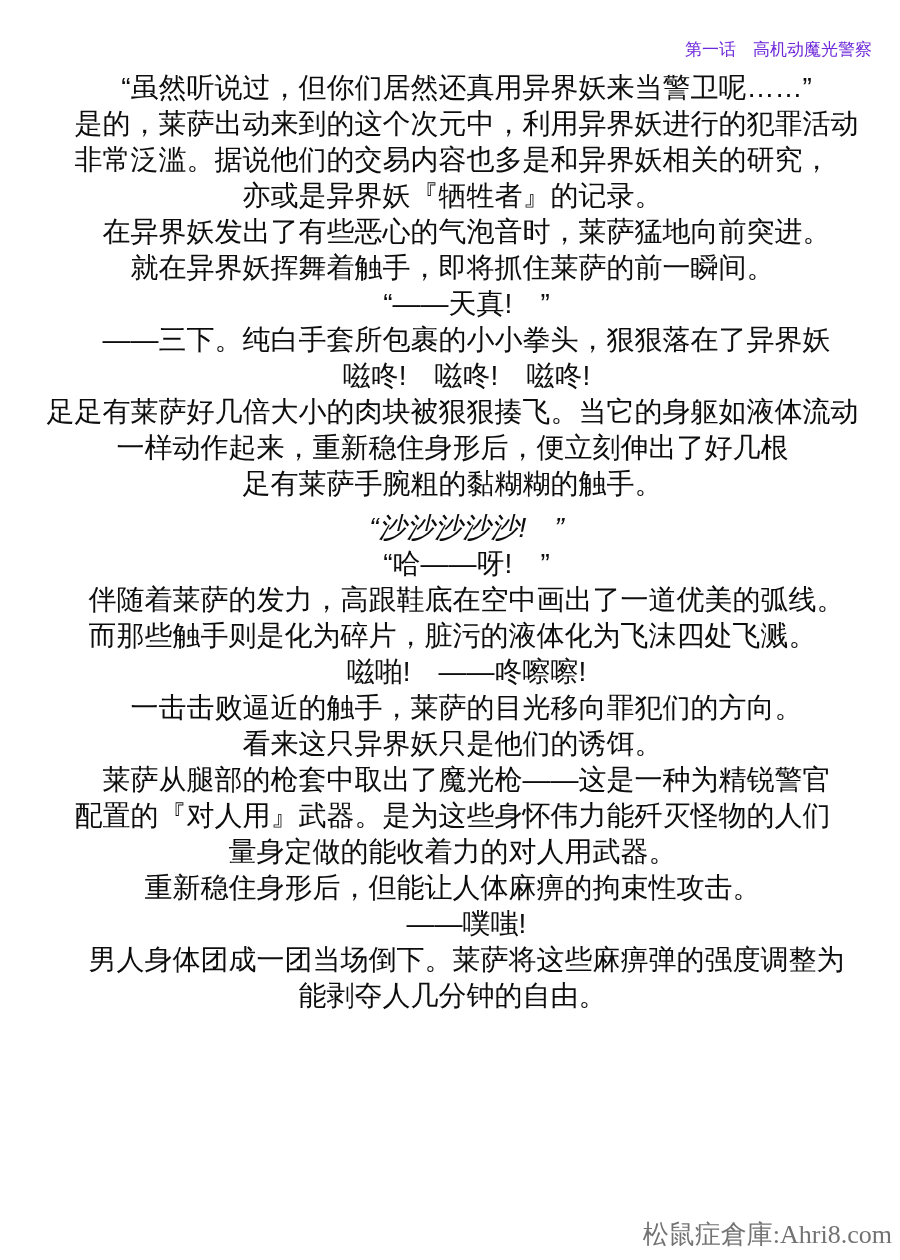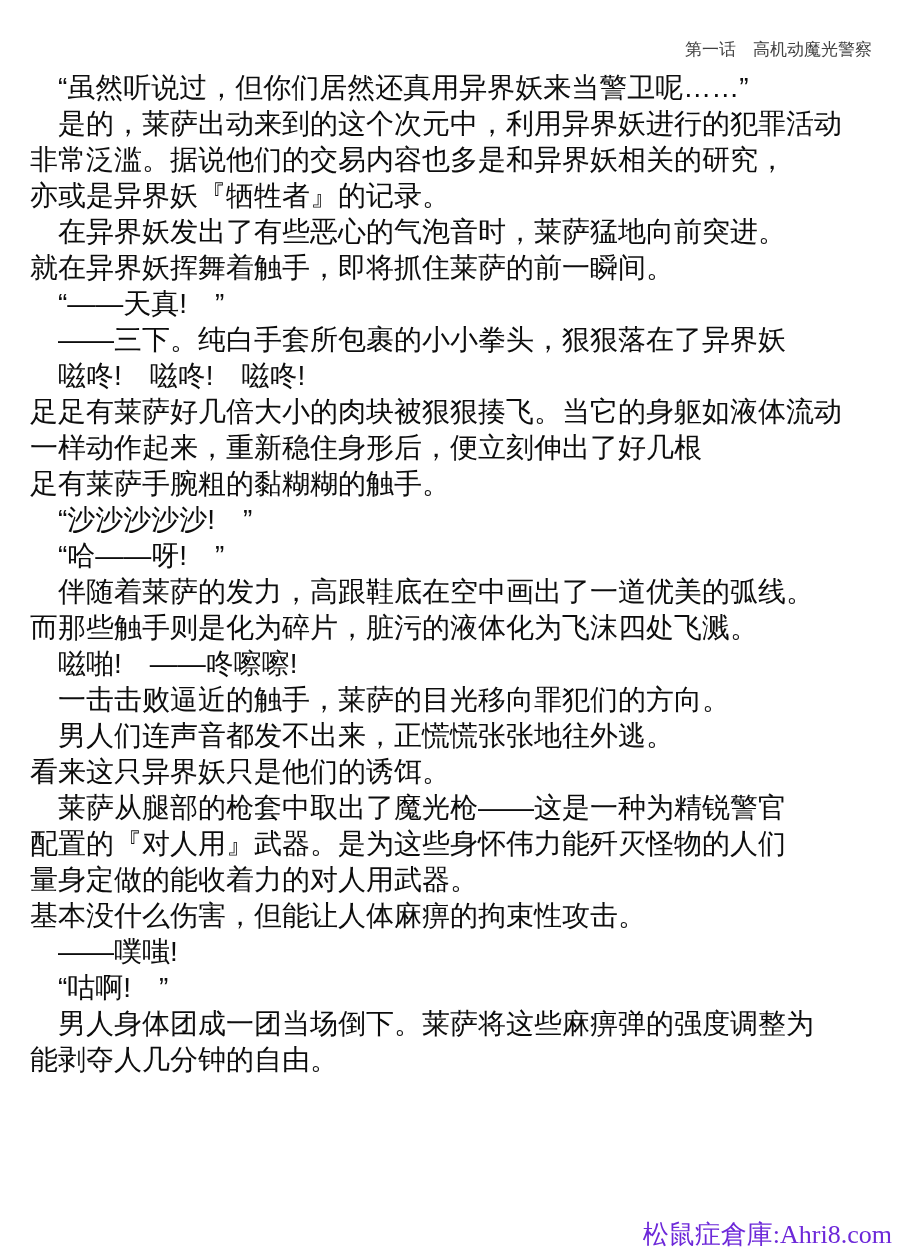--- a/index.html
+++ b/index.html
@@ -29,64 +29,65 @@
     top: 70px;
     width: 845px;
     font-size: 28px;
     line-height: 36px;
     color: #0d0d0d;
     font-weight: 500;
   }
   .line {
     white-space: pre;
     height: 36px;
+    text-align: center;
   }
   .line.indent {
     padding-left: 1em;
   }
   .line.italic {
+    font-style: italic;
+    margin-top: 8px;
   }
   .watermark {
     position: absolute;
     right: 8px;
     bottom: 8px;
     font-family: "Liberation Serif", "DejaVu Serif", serif;
     font-size: 26px;
     white-space: pre;
   }
 </style>
 </head>
 <body style="background: rgb(255, 255, 255);">
 
-<div class="page-header" style="color: #404040;">第一话　高机动魔光警察</div>
+<div class="page-header" style="color: #6d28d9;">第一话　高机动魔光警察</div>
 
 <div class="body-text" style="color: rgb(13, 13, 13);">
     <div class="line indent">“虽然听说过，但你们居然还真用异界妖来当警卫呢……”</div>
     <div class="line indent">是的，莱萨出动来到的这个次元中，利用异界妖进行的犯罪活动</div>
     <div class="line">非常泛滥。据说他们的交易内容也多是和异界妖相关的研究，</div>
     <div class="line">亦或是异界妖『牺牲者』的记录。</div>
     <div class="line indent">在异界妖发出了有些恶心的气泡音时，莱萨猛地向前突进。</div>
     <div class="line">就在异界妖挥舞着触手，即将抓住莱萨的前一瞬间。</div>
     <div class="line indent">“——天真!　”</div>
     <div class="line indent">——三下。纯白手套所包裹的小小拳头，狠狠落在了异界妖</div>
     <div class="line indent">嗞咚!　嗞咚!　嗞咚!</div>
     <div class="line">足足有莱萨好几倍大小的肉块被狠狠揍飞。当它的身躯如液体流动</div>
     <div class="line">一样动作起来，重新稳住身形后，便立刻伸出了好几根</div>
     <div class="line">足有莱萨手腕粗的黏糊糊的触手。</div>
     <div class="line indent italic">“沙沙沙沙沙!　”</div>
     <div class="line indent">“哈——呀!　”</div>
     <div class="line indent">伴随着莱萨的发力，高跟鞋底在空中画出了一道优美的弧线。</div>
     <div class="line">而那些触手则是化为碎片，脏污的液体化为飞沫四处飞溅。</div>
     <div class="line indent">嗞啪!　——咚嚓嚓!</div>
     <div class="line indent">一击击败逼近的触手，莱萨的目光移向罪犯们的方向。</div>
-    <div class="line indent">男人们连声音都发不出来，正慌慌张张地往外逃。</div>
     <div class="line">看来这只异界妖只是他们的诱饵。</div>
     <div class="line indent">莱萨从腿部的枪套中取出了魔光枪——这是一种为精锐警官</div>
     <div class="line">配置的『对人用』武器。是为这些身怀伟力能歼灭怪物的人们</div>
     <div class="line">量身定做的能收着力的对人用武器。</div>
-    <div class="line">基本没什么伤害，但能让人体麻痹的拘束性攻击。</div>
+    <div class="line">重新稳住身形后，但能让人体麻痹的拘束性攻击。</div>
     <div class="line indent">——噗嗤!</div>
-    <div class="line indent">“咕啊!　”</div>
     <div class="line indent">男人身体团成一团当场倒下。莱萨将这些麻痹弹的强度调整为</div>
     <div class="line">能剥夺人几分钟的自由。</div>
   </div>
 
-<div class="watermark" style="color: #6d28d9;">松鼠症倉庫:Ahri8.com</div>
+<div class="watermark" style="color: #737373;">松鼠症倉庫:Ahri8.com</div>
 
 </body></html>

